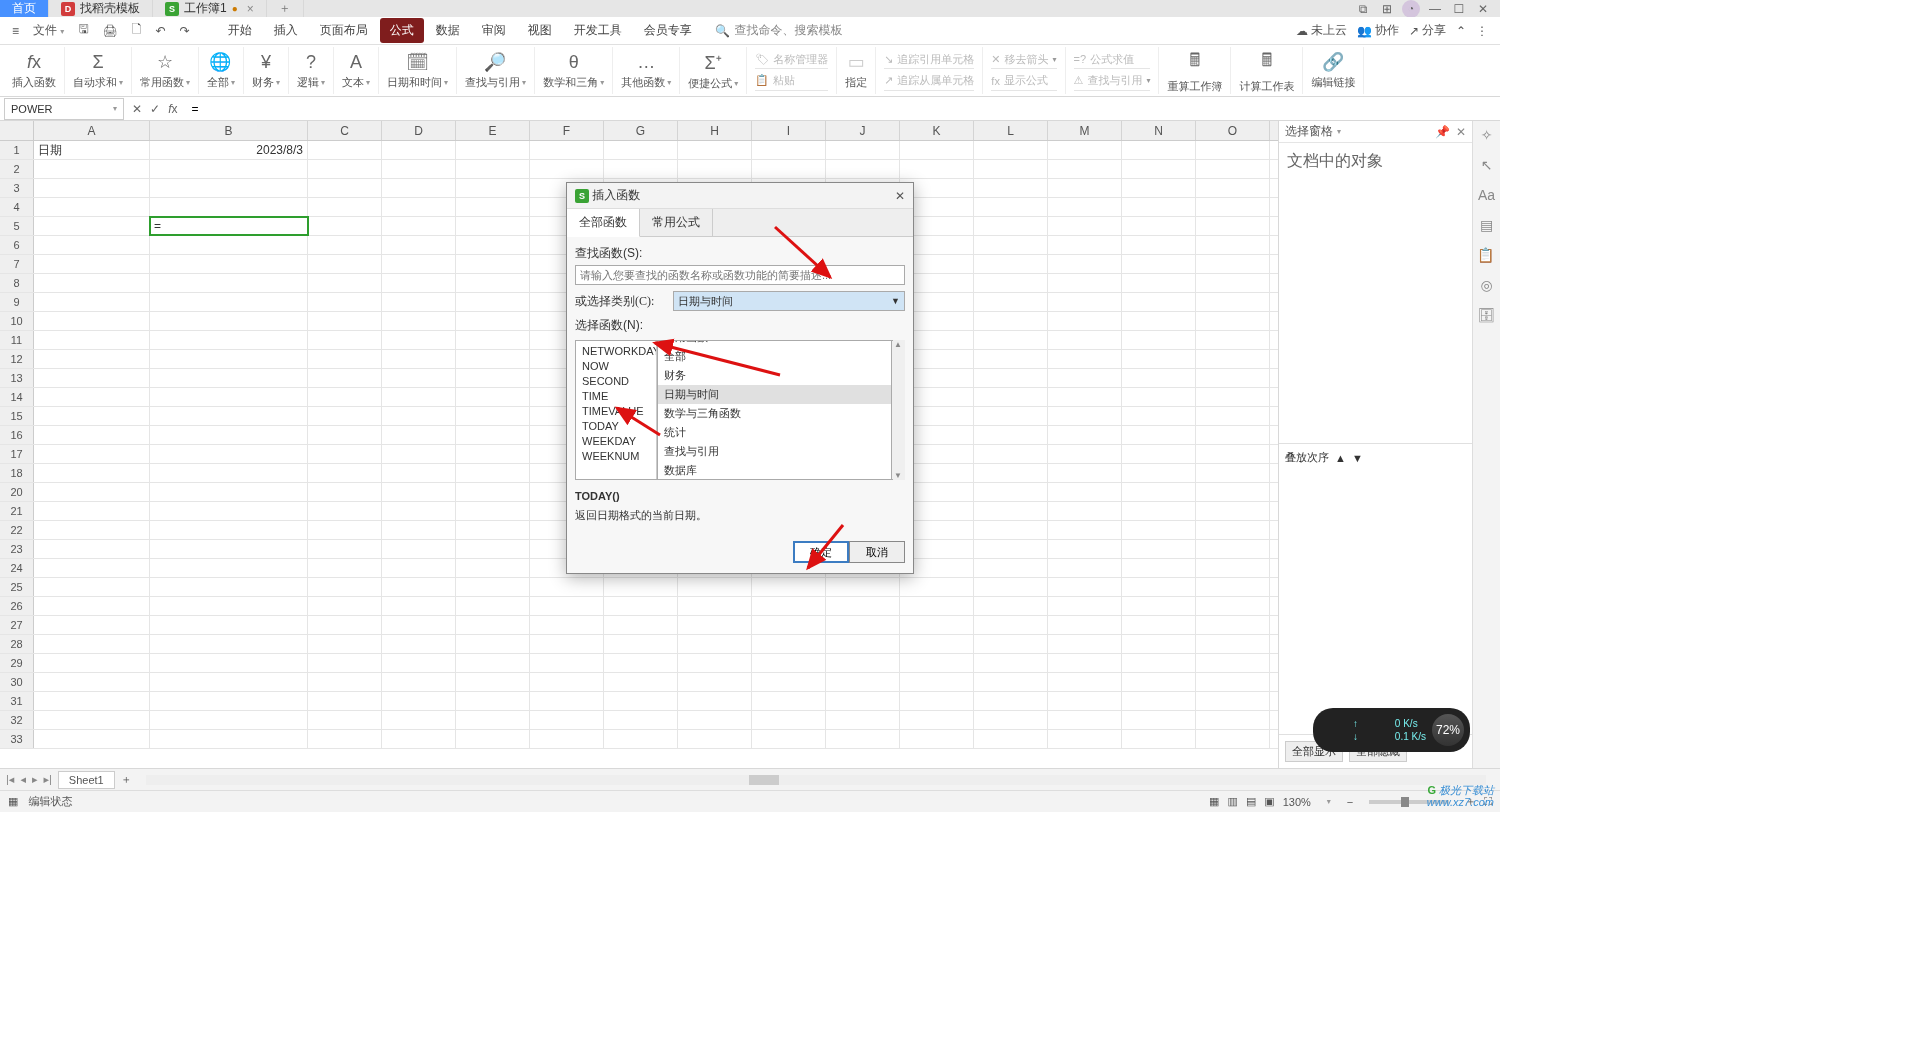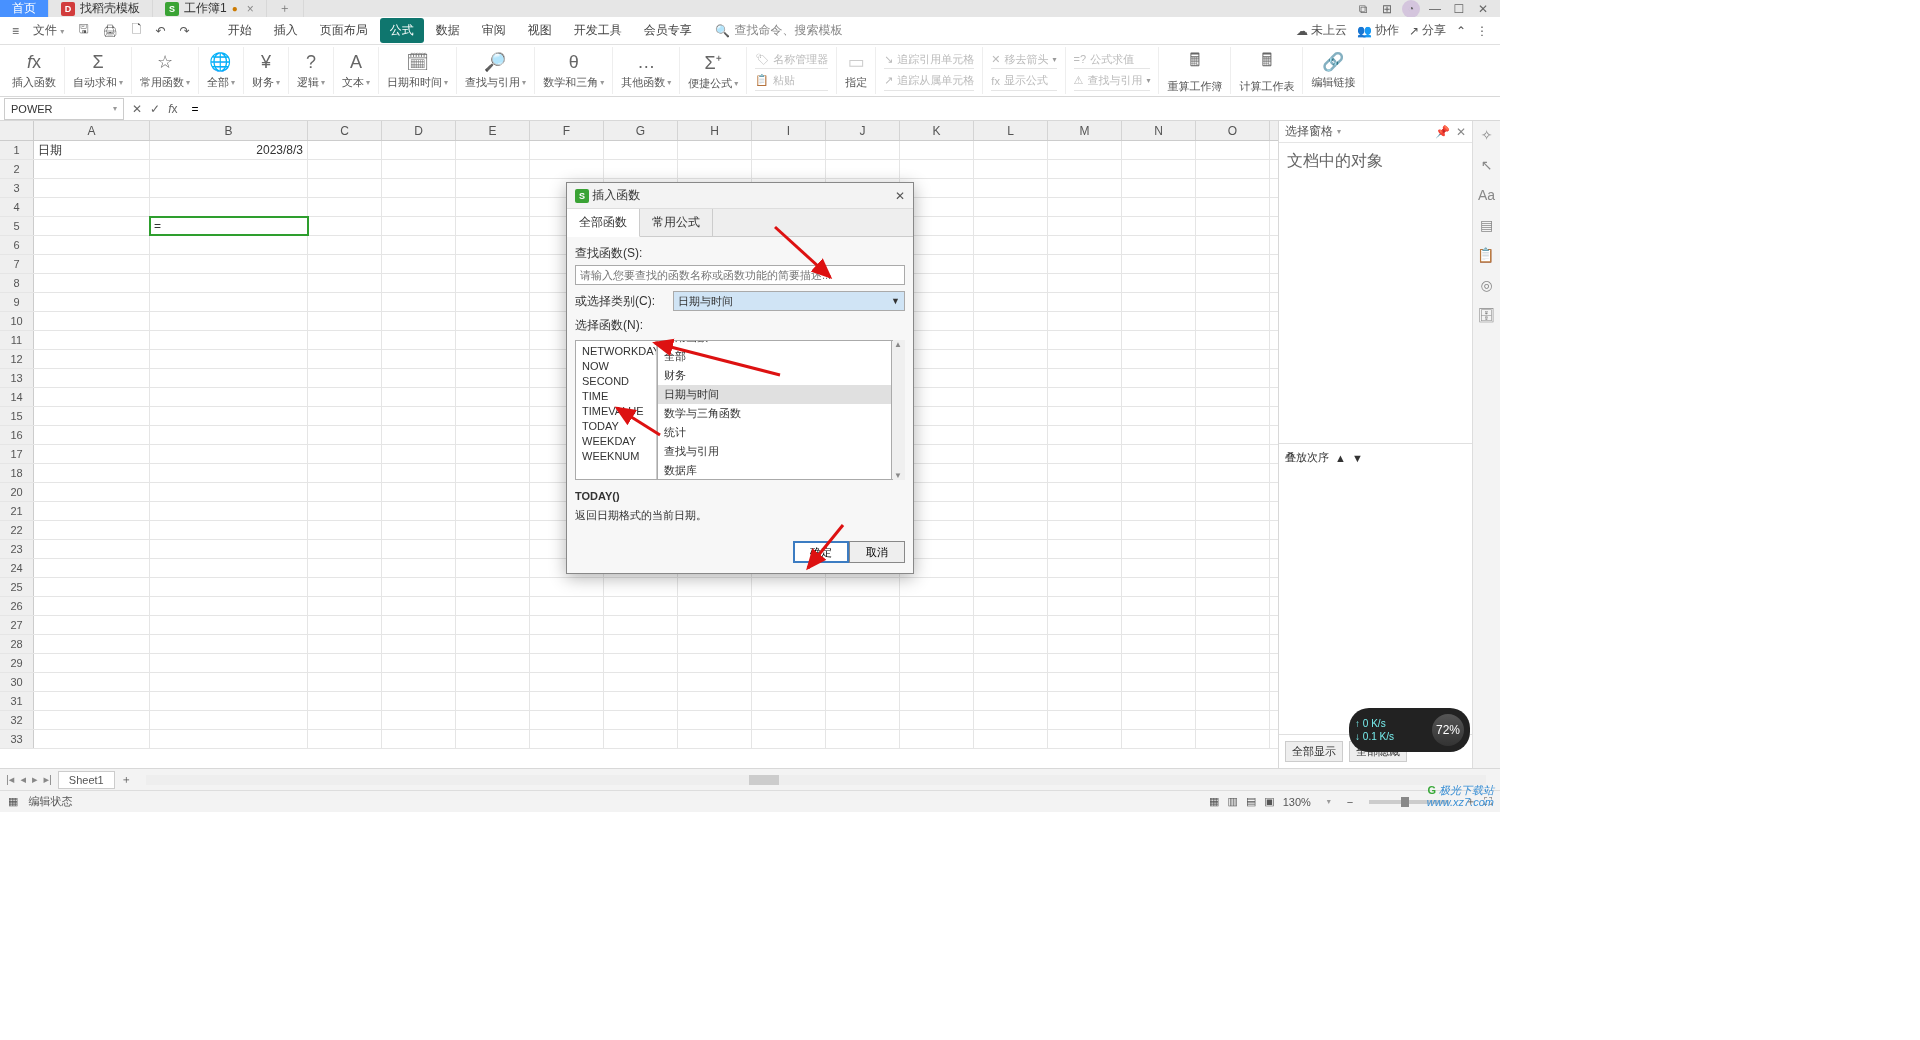--- a/index.html
+++ b/index.html
@@ -12,21 +12,21 @@
 .ttab-dot{color:#cc7a00;font-size:10px;}
 .ttab-close{color:#888;margin-left:4px;}
 .ttab.new{color:#777;}
 .win-btns{margin-left:auto;display:flex;align-items:center;gap:2px;padding:0 6px;}
 .win-btn{width:22px;height:22px;display:flex;align-items:center;justify-content:center;color:#666;}
 .win-avatar{width:18px;height:18px;border-radius:50%;background:#d4c5dd;display:flex;align-items:center;justify-content:center;font-size:10px;}
 
 .menubar{display:flex;align-items:center;height:28px;background:#fff;border-bottom:1px solid #e0e0e0;padding:0 6px;gap:2px;}
 .mbtn{padding:3px 6px;color:#555;}
 .mtab{padding:4px 10px;color:#444;}
-.mtab.active{background:#0f766e;color:#fff;border-radius:3px;}
+.mtab.active{background:#7f1d1d;color:#fff;border-radius:3px;}
 .searchbox{display:flex;align-items:center;gap:4px;margin-left:12px;color:#888;}
 .menu-right{margin-left:auto;display:flex;align-items:center;gap:10px;color:#555;padding-right:6px;}
 .menu-right span{display:flex;align-items:center;gap:3px;}
 
 .ribbon{display:flex;height:52px;background:#fff;border-bottom:1px solid #d8d8d8;padding:2px 4px;}
 .rgrp{display:flex;flex-direction:column;align-items:center;justify-content:center;padding:0 8px;border-right:1px solid #eee;color:#555;font-size:11px;gap:2px;}
 .rgrp .ricon{font-size:18px;color:#666;}
 .rgrp .rlabel{font-size:11px;color:#555;display:flex;align-items:center;gap:2px;}
 .rgrp.inactive{color:#bbb;}
 .rgrp.inactive .ricon{color:#ccc;}
@@ -81,21 +81,21 @@
 .dlg-title{height:26px;display:flex;align-items:center;padding:0 8px;font-size:12px;background:#f3f3f3;border-bottom:1px solid #ddd;}
 .dlg-title .x{margin-left:auto;cursor:pointer;color:#555;}
 .dlg-tabs{display:flex;border-bottom:1px solid #ccc;background:#eee;}
 .dlg-tab{padding:5px 12px;font-size:12px;border-right:1px solid #ccc;}
 .dlg-tab.active{background:#fff;border-bottom:1px solid #fff;margin-bottom:-1px;}
 .dlg-body{padding:8px;font-size:12px;}
 .dlg-field{margin-bottom:6px;}
 .dlg-field label{display:block;margin-bottom:3px;color:#333;}
 .dlg-field input,.dlg-field select{width:100%;height:20px;border:1px solid #aaa;padding:0 4px;font-size:11px;}
 .dlg-row{display:flex;align-items:center;gap:8px;margin-bottom:6px;}
-.dlg-row label{width:90px;}
+.dlg-row label{width:90px;font-family:Liberation Serif, serif;}
 .dlg-row .combo{flex:1;height:20px;border:1px solid #aaa;background:#d0e4f5;display:flex;align-items:center;padding:0 4px;font-size:11px;position:relative;}
 .dlg-row .combo .ar{margin-left:auto;font-size:9px;}
 .fn-list{height:140px;border:1px solid #aaa;background:#fff;overflow:hidden;display:flex;}
 .fn-col{width:80px;padding:4px 6px;display:flex;flex-direction:column;gap:3px;font-family:Arial;font-size:11px;}
 .fn-col div{cursor:pointer;white-space:nowrap;}
 .cat-drop{flex:1;border-left:1px solid #ccc;background:#fff;position:relative;}
 .cat-list{position:absolute;top:-14px;left:0;right:12px;background:#fff;border:1px solid #aaa;font-size:11px;}
 .cat-item{padding:2px 6px;cursor:pointer;}
 .cat-item.hover{background:#e0e0e0;}
 .cat-scroll{position:absolute;right:0;top:0;width:12px;height:100%;background:#efefef;}
@@ -109,23 +109,23 @@
 .sinput{color:#aaa;}
 
 .arrow{position:absolute;z-index:200;pointer-events:none;}
 
 .rp-foot{border-top:1px solid #e0e0e0;padding:6px;display:flex;align-items:center;gap:6px;font-size:11px;margin-top:auto;}
 .rp-foot .btn{padding:2px 6px;background:#eee;border:1px solid #ccc;}
 
 .watermark{position:absolute;right:6px;bottom:4px;font-size:11px;color:#3a8fd4;font-style:italic;z-index:300;text-align:right;line-height:1.1;}
 .watermark .g{color:#38a838;font-weight:bold;font-style:normal;}
 .net-badge{position:absolute;right:30px;bottom:60px;background:#222;color:#fff;border-radius:20px;padding:6px;font-size:10px;display:flex;align-items:center;gap:6px;z-index:300;}
-.net-badge .circ{width:32px;height:32px;border-radius:50%;background:linear-gradient(#555,#333);display:flex;align-items:center;justify-content:center;font-size:12px;margin-left:32px;}
+.net-badge .circ{width:32px;height:32px;border-radius:50%;background:linear-gradient(#555,#333);display:flex;align-items:center;justify-content:center;font-size:12px;}
 .net-col{display:flex;flex-direction:column;gap:2px;}
-.net-col span{color:#7ee;}
+.net-col span{color:#7ee;margin-left:34px;}
 .wps-icon{width:14px;height:14px;background:#3aa335;border-radius:2px;display:inline-flex;align-items:center;justify-content:center;color:#fff;font-size:9px;font-weight:bold;}
 .dj-icon{width:14px;height:14px;background:#d23c3c;border-radius:2px;display:inline-flex;align-items:center;justify-content:center;color:#fff;font-size:9px;font-weight:bold;}
 .fn-list-outer{position:relative;}
 .outer-scroll{position:absolute;right:0;top:0;width:12px;bottom:0;background:#efefef;}
 .outer-scroll::before{content:"▲";position:absolute;top:0;left:1px;font-size:8px;color:#888;}
 .outer-scroll::after{content:"▼";position:absolute;bottom:0;left:1px;font-size:8px;color:#888;}
 </style>
 </head>
 <body>
 

